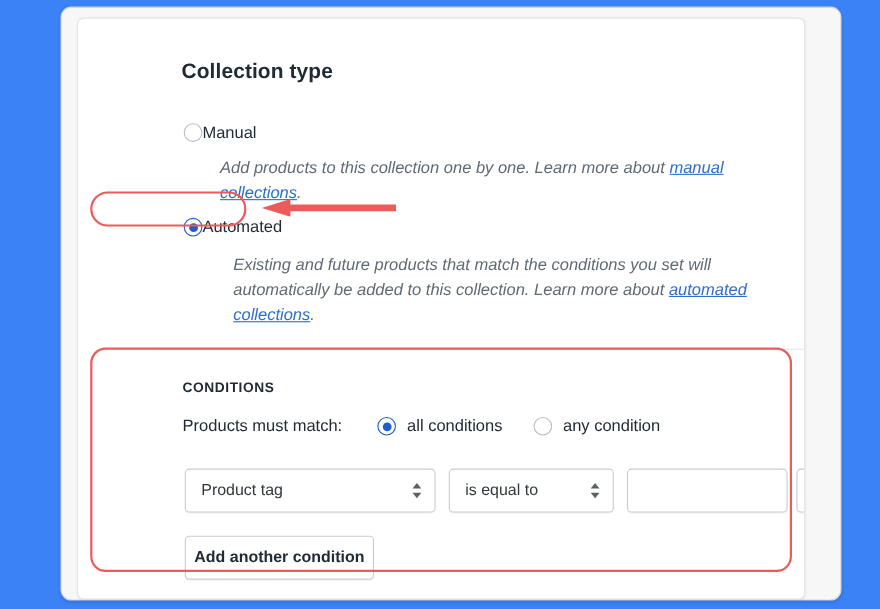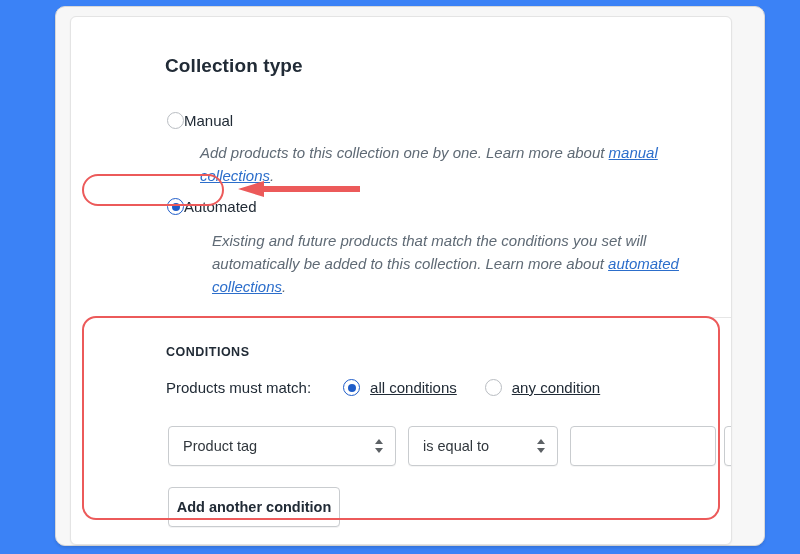--- a/index.html
+++ b/index.html
@@ -122,21 +122,21 @@
     font-size: 15px;
     color: #212b36;
     margin-right: 32px;
     white-space: nowrap;
   }
   .match-opt {
     display: flex;
     align-items: center;
     margin-right: 28px;
   }
-  .match-opt .radio-label { margin-left: 10px; text-decoration: underline; }
+  .match-opt .radio-label { margin-left: 10px; }
 
   
   .controls {
     position: absolute;
     left: 97px; top: 409px;
     display: flex;
     align-items: center;
   }
   .select {
     position: relative;

